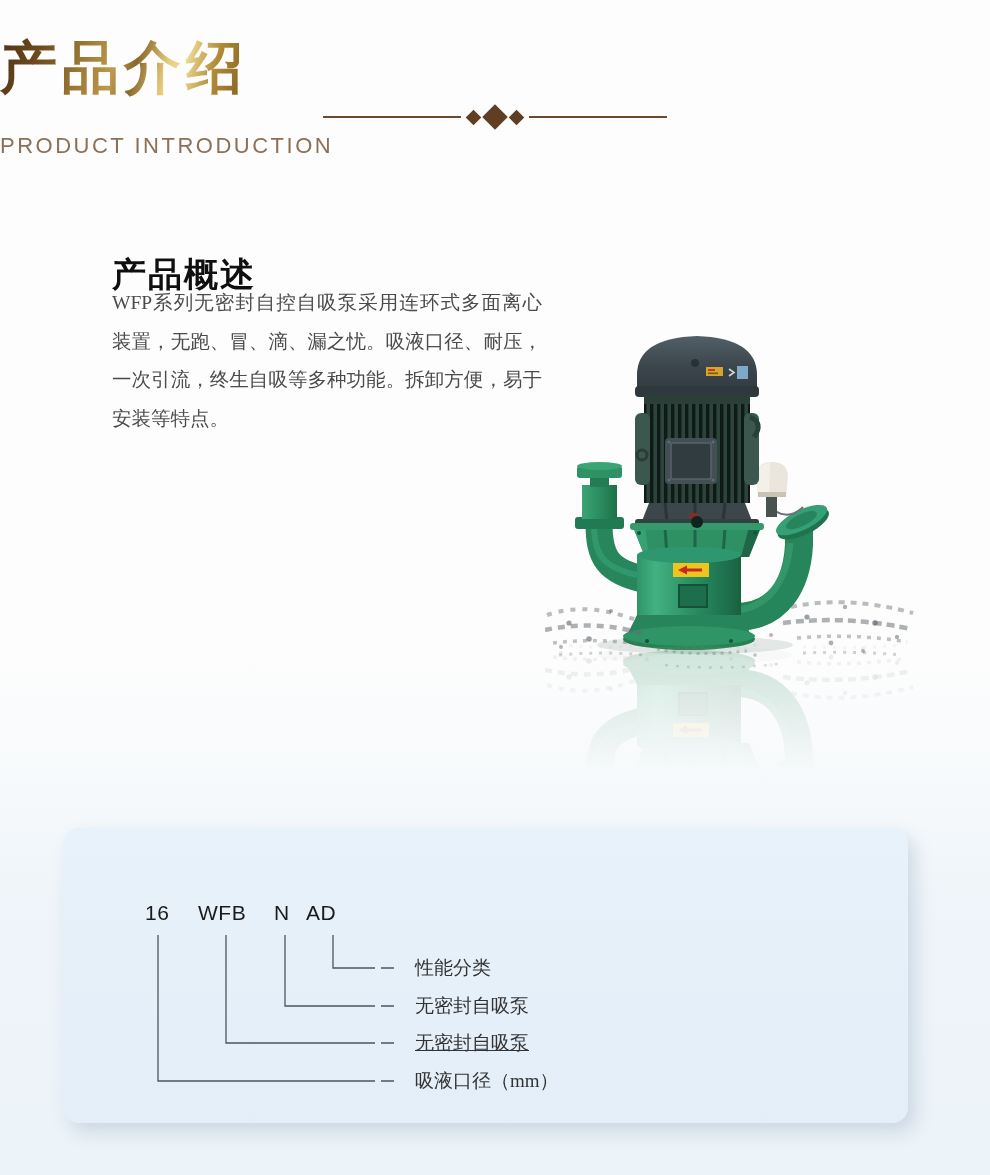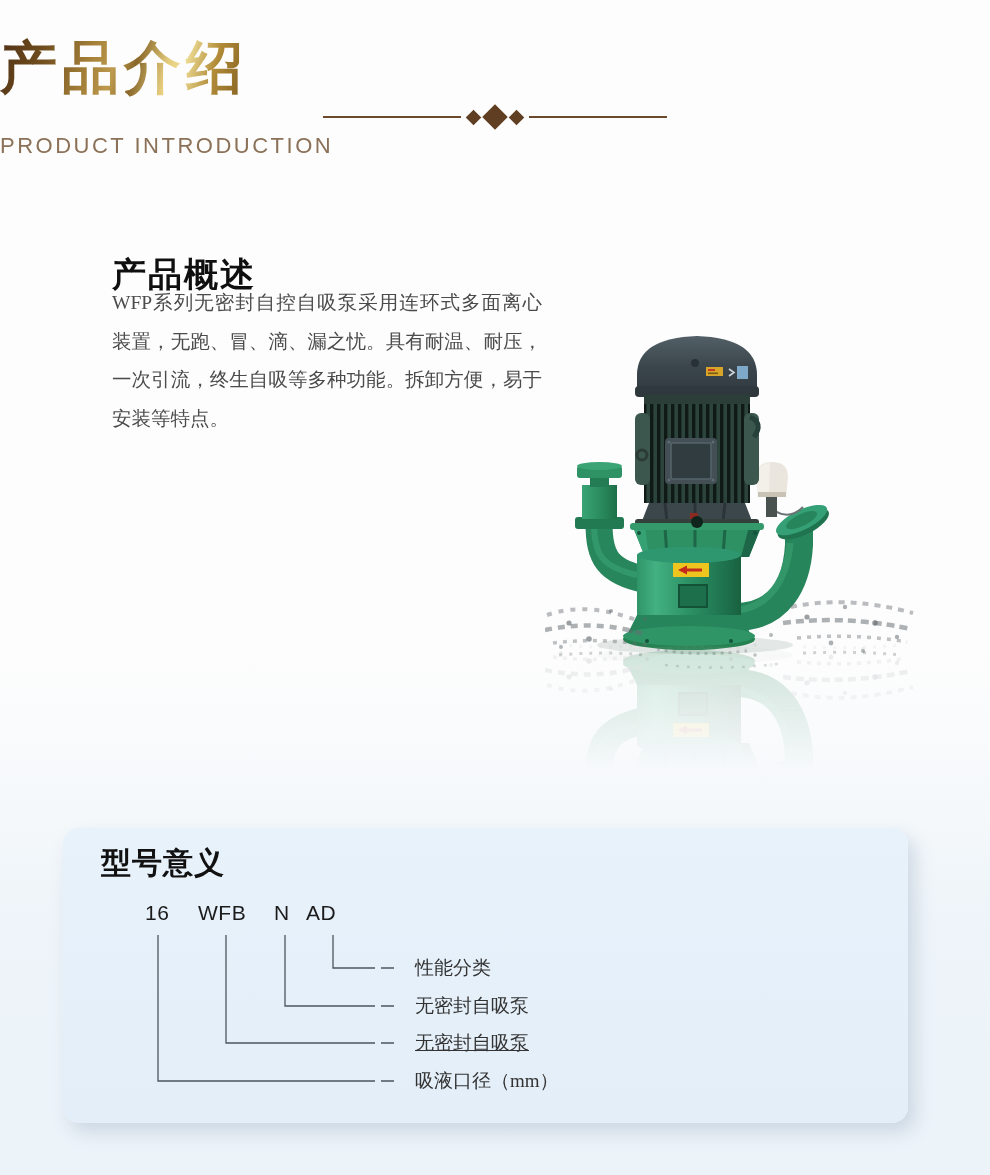--- a/index.html
+++ b/index.html
@@ -72,21 +72,21 @@
       <span class="div-line"></span>
       <span class="diamond sm"></span>
       <span class="diamond lg"></span>
       <span class="diamond sm"></span>
       <span class="div-line"></span>
     </div>
     <div class="hdr-sub">PRODUCT INTRODUCTION</div>
   </div>
 
   <div class="ov-heading">产品概述</div>
-  <div class="ov-body">WFP系列无密封自控自吸泵采用连环式多面离心装置，无跑、冒、滴、漏之忧。具有耐温、耐压，一次引流，终生自吸等多种功能。拆卸方便，易于安装等特点。</div>
+  <div class="ov-body">WFP系列无密封自控自吸泵采用连环式多面离心装置，无跑、冒、滴、漏之忧。吸液口径、耐压，一次引流，终生自吸等多种功能。拆卸方便，易于安装等特点。</div>
 
   <div class="pump-wrap">
     <svg width="370" height="470" viewBox="0 0 370 470" xmlns="http://www.w3.org/2000/svg">
       <defs>
         <linearGradient id="gCap" x1="0" y1="0" x2="0" y2="1">
           <stop offset="0" stop-color="#525f66"></stop>
             <stop offset="0.5" stop-color="#3c474d"></stop>
             <stop offset="1" stop-color="#2f393e"></stop>
         </linearGradient>
         <linearGradient id="gCase" x1="0" y1="0" x2="1" y2="0">
@@ -222,21 +222,20 @@
         </g>
       </g>
 
       <g mask="url(#fadeMask)" opacity="0.22">
         <use href="#pumpG" transform="translate(0,650) scale(1,-1)"></use>
       </g>
     </svg>
   </div>
 
   <div class="card">
-    <div class="card-heading">型号意义</div>
 
     <div class="model-part mp-0">16</div>
     <div class="model-part mp-1">WFB</div>
     <div class="model-part mp-2">N</div>
     <div class="model-part mp-3">AD</div>
 
     <svg class="legend-svg" viewBox="0 0 845 295" xmlns="http://www.w3.org/2000/svg">
       <g stroke="#4c565e" stroke-width="1.3" fill="none">
         <path d="M270,107 V140 H312 M318,140 H331"></path>
         <path d="M222,107 V178 H312 M318,178 H331"></path>

